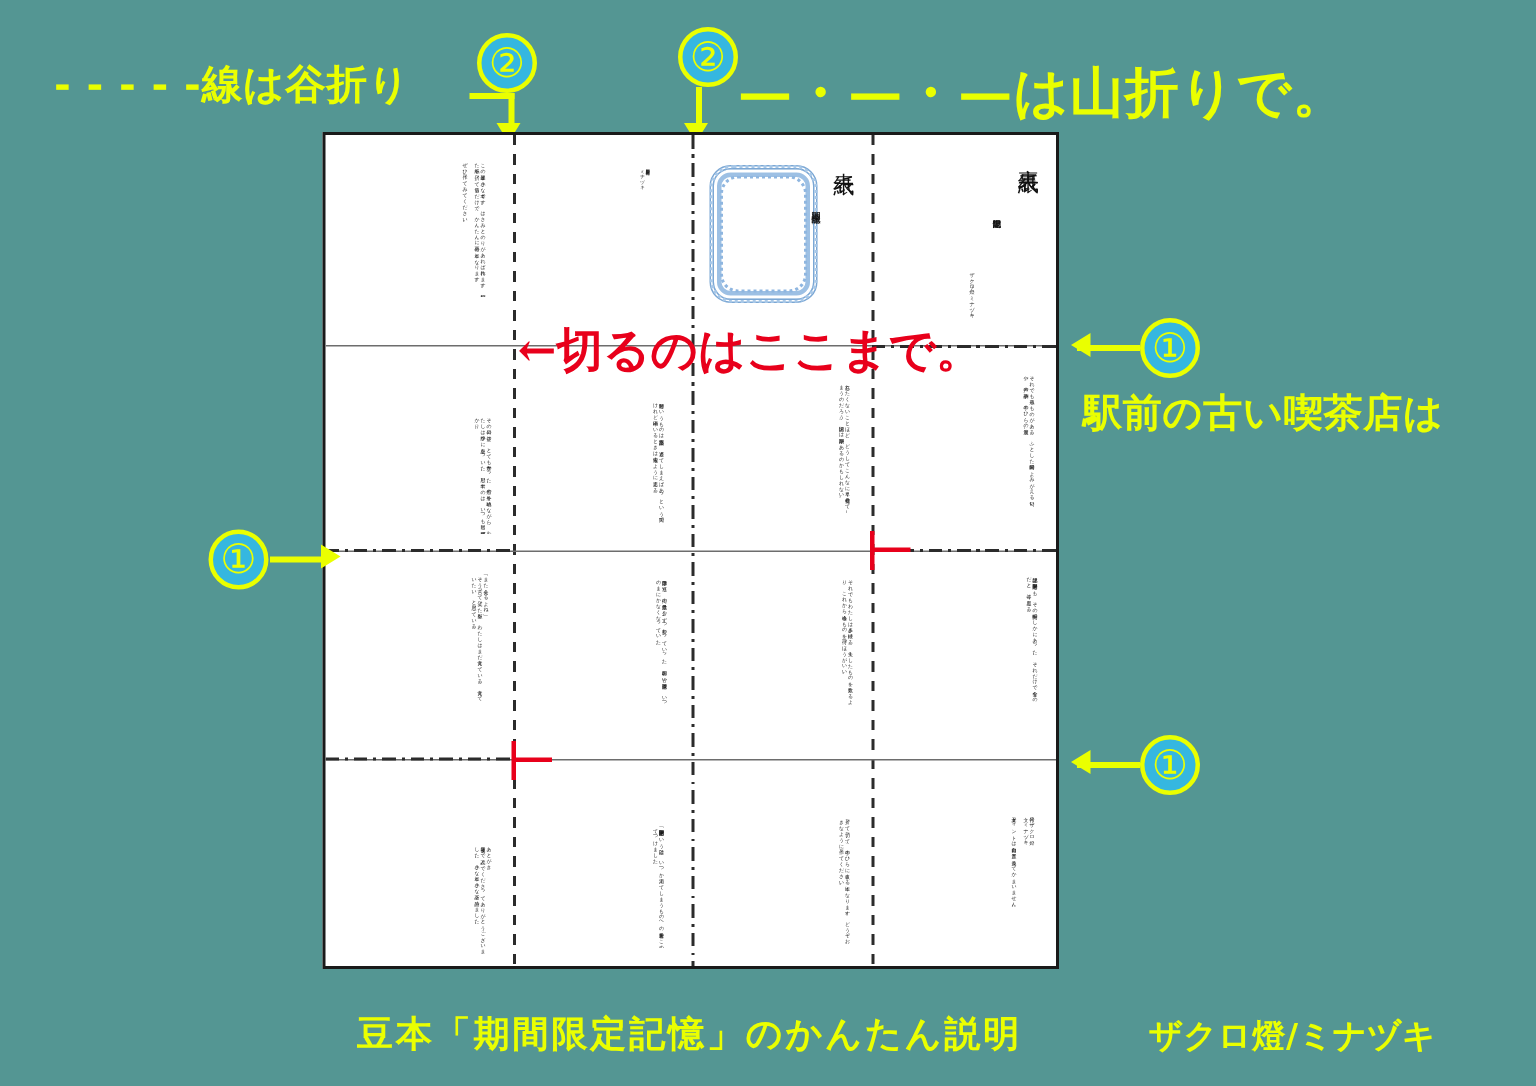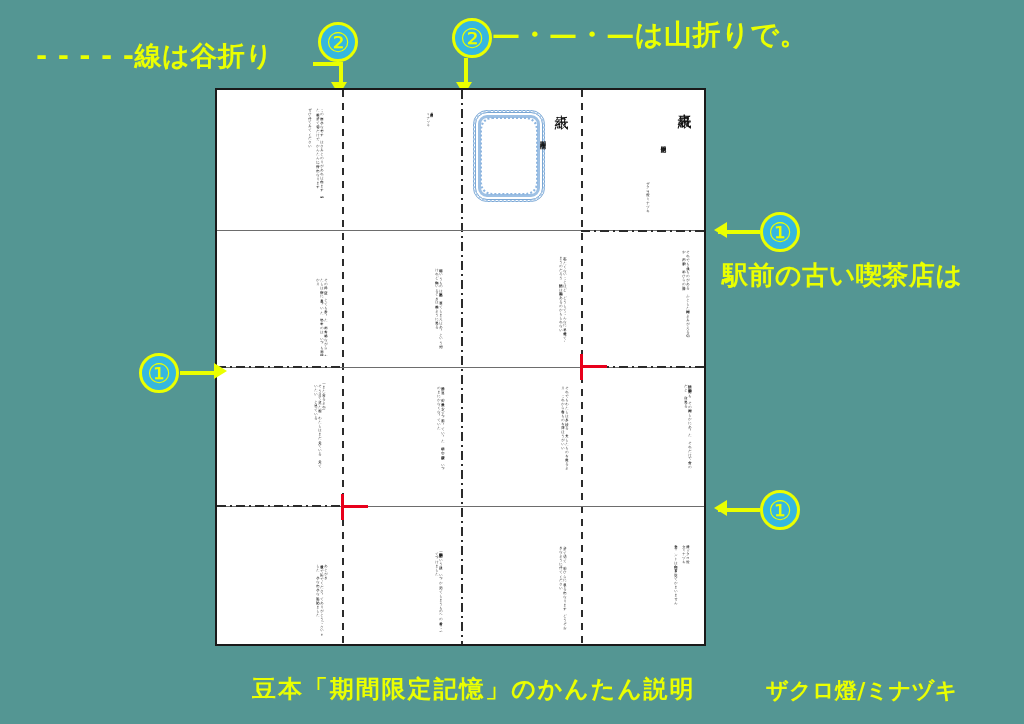--- a/index.html
+++ b/index.html
@@ -12,23 +12,23 @@
   .stage{position:absolute;inset:0;}
 
   
   .anno{
     position:absolute;color:#eaff00;white-space:nowrap;
     font-family:"DejaVu Serif","Liberation Serif",serif;
     letter-spacing:.02em;
     font-weight:bold;
   }
   #valley-note{left:36px;top:38px;font-size:27px;}
-  #mountain-note{left:492px;top:16px;font-size:28px;}
+  #mountain-note{left:492px;top:38px;font-size:36px;}
   #cut-count-note{left:722px;top:258px;font-size:26px;}
-  #caption-title{left:252px;top:673px;font-size:24px;letter-spacing:.08em;}
+  #caption-title{left:238px;top:673px;font-size:24px;letter-spacing:.08em;}
   #caption-author{left:766px;top:676px;font-size:22px;}
 
   .red-note{
     position:absolute;left:345px;top:213px;font-size:31px;color:#e8001b;
     font-family:"DejaVu Serif","Liberation Serif",serif;white-space:nowrap;
     font-weight:700;
   }
 
   
   .marker{
@@ -267,20 +267,21 @@
       <div class="panel" style="left:370px;top:424px;width:115px;height:126px;">
         <div class="vtext tiny" style="position:absolute;right:12px;top:28px;height:88px;width:44px;">発行　ザクロ燈
 文　ミナヅキ
 
 本文フォントは自由に置き換えてかまいません。</div>
       </div>
 
     </div>
   </div>
 
+  <div class="red-note">←切るのはここまで。</div>
 
   <div class="marker" id="marker-1a">①</div>
   <div class="arrow arrow-h" id="arr1a-h"></div>
   <div class="arrow-head head-right" id="arr1a-head"></div>
 
   <div class="marker" id="marker-1b">①</div>
   <div class="arrow arrow-h" id="arr1b-h"></div>
   <div class="arrow-head head-left" id="arr1b-head"></div>
 
   <div class="anno" id="cut-count-note">駅前の古い喫茶店は</div>

